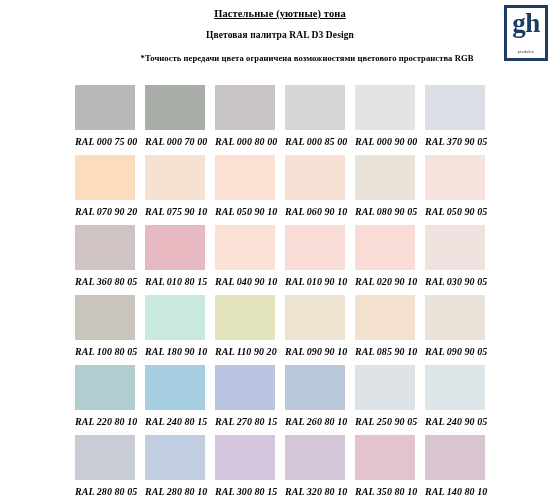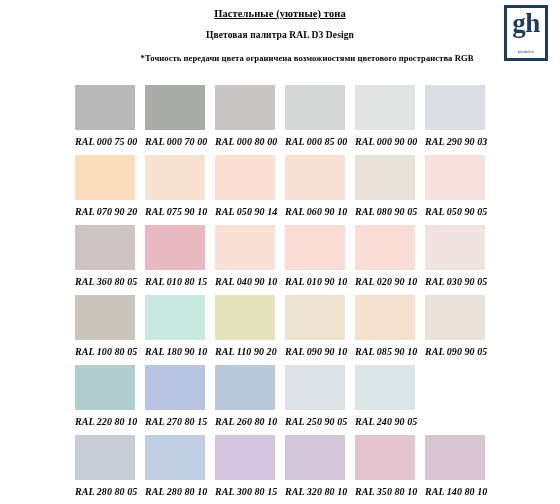--- a/index.html
+++ b/index.html
@@ -165,35 +165,35 @@
       <div class="cell">
         <div class="chip" style="background-color: rgb(213, 214, 214);"></div>
         <div class="chip-label">RAL 000 85 00</div>
       </div>
       <div class="cell">
         <div class="chip" style="background-color: rgb(226, 228, 227);"></div>
         <div class="chip-label">RAL 000 90 00</div>
       </div>
       <div class="cell">
         <div class="chip" style="background-color: rgb(220, 222, 230);"></div>
-        <div class="chip-label">RAL 290 90 03</div>
+        <div class="chip-label">RAL 370 90 05</div>
       </div>
     </div>
     <div class="row">
       <div class="cell">
         <div class="chip" style="background-color: rgb(251, 220, 189);"></div>
         <div class="chip-label">RAL 070 90 20</div>
       </div>
       <div class="cell">
         <div class="chip" style="background-color: rgb(247, 226, 210);"></div>
         <div class="chip-label">RAL 075 90 10</div>
       </div>
       <div class="cell">
         <div class="chip" style="background-color: rgb(251, 224, 211);"></div>
-        <div class="chip-label">RAL 050 90 14</div>
+        <div class="chip-label">RAL 050 90 10</div>
       </div>
       <div class="cell">
         <div class="chip" style="background-color: rgb(249, 224, 212);"></div>
         <div class="chip-label">RAL 060 90 10</div>
       </div>
       <div class="cell">
         <div class="chip" style="background-color: rgb(233, 226, 216);"></div>
         <div class="chip-label">RAL 080 90 05</div>
       </div>
       <div class="cell">
@@ -252,20 +252,24 @@
         <div class="chip" style="background-color: rgb(234, 226, 216);"></div>
         <div class="chip-label">RAL 090 90 05</div>
       </div>
     </div>
     <div class="row">
       <div class="cell">
         <div class="chip" style="background-color: rgb(178, 205, 207);"></div>
         <div class="chip-label">RAL 220 80 10</div>
       </div>
       <div class="cell">
+        <div class="chip" style="background-color: rgb(167, 206, 224);"></div>
+        <div class="chip-label">RAL 240 80 15</div>
+      </div>
+      <div class="cell">
         <div class="chip" style="background-color: rgb(184, 196, 226);"></div>
         <div class="chip-label">RAL 270 80 15</div>
       </div>
       <div class="cell">
         <div class="chip" style="background-color: rgb(185, 201, 218);"></div>
         <div class="chip-label">RAL 260 80 10</div>
       </div>
       <div class="cell">
         <div class="chip" style="background-color: rgb(221, 226, 230);"></div>
         <div class="chip-label">RAL 250 90 05</div>

